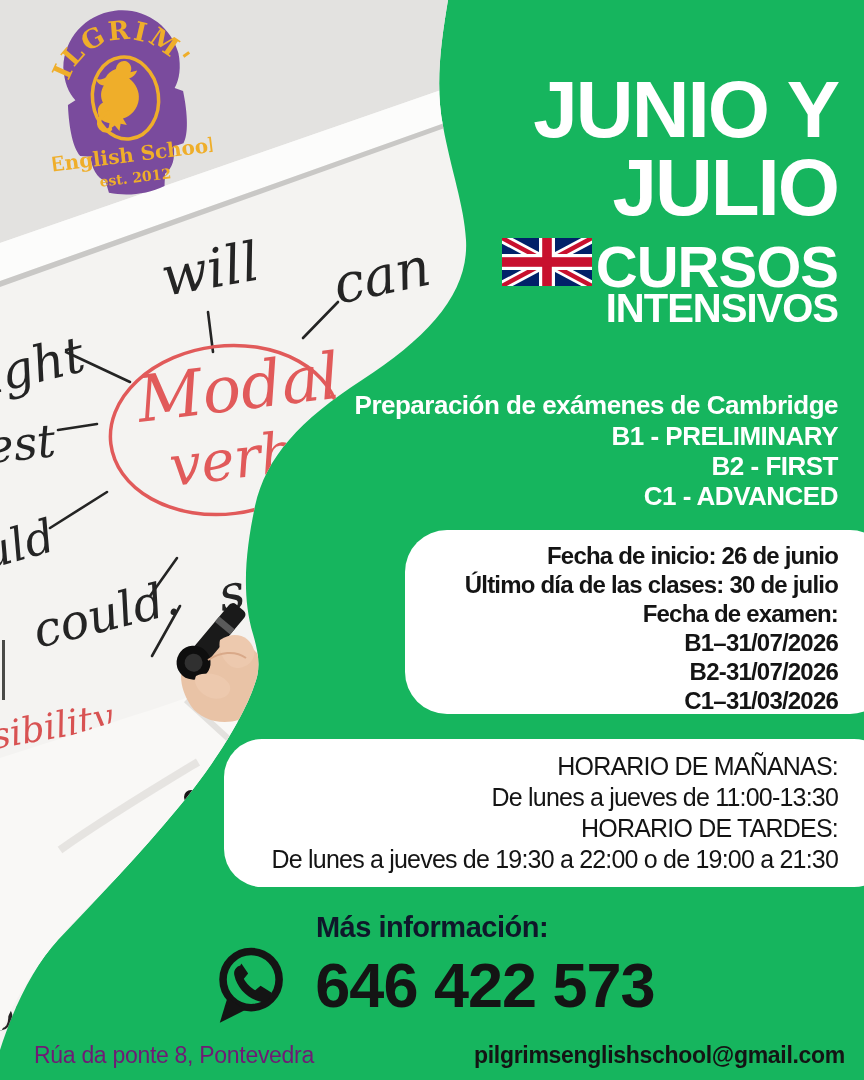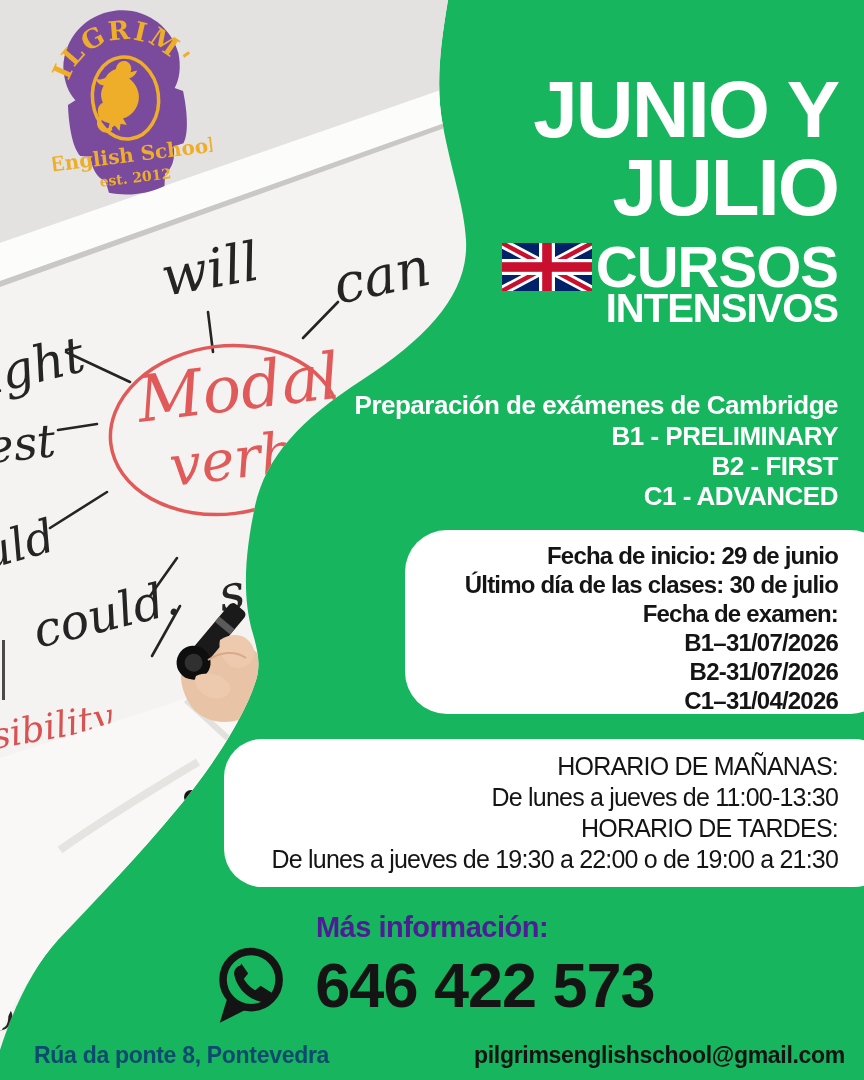--- a/index.html
+++ b/index.html
@@ -18,21 +18,21 @@
   
   .logo-wrap{position:absolute;left:46px;top:2px;width:160px;height:200px;
     transform:rotate(-7deg);z-index:4;}
   .logo-serif{font-family:"DejaVu Serif",serif;font-weight:bold;}
 
   
   .hero-line{position:absolute;right:26px;color:#fff;font-weight:800;
     letter-spacing:-2px;white-space:nowrap;z-index:3;line-height:1;}
   .t-junio{top:70px;font-size:80px;}
   .t-julio{top:148px;font-size:80px;}
-  .cursos-row{position:absolute;right:26px;top:238px;display:flex;align-items:center;z-index:3;}
+  .cursos-row{position:absolute;right:26px;top:238px;display:flex;align-items:flex-start;z-index:3;}
   .cursos-row .flag{margin-right:4px;}
   .cursos-text{color:#fff;font-weight:800;font-size:58px;line-height:1;letter-spacing:-1px;white-space:nowrap;}
   .t-intensivos{top:288px;font-size:40px;letter-spacing:-1px;}
 
   
   .prep-line{position:absolute;right:26px;color:#fff;font-weight:800;font-size:26px;
     line-height:1;letter-spacing:-0.5px;white-space:nowrap;z-index:3;}
   .prep-0{top:392px;}.prep-1{top:423px;}.prep-2{top:453px;}.prep-3{top:483px;}
 
   
@@ -42,29 +42,29 @@
     color:#141414;font-weight:800;font-size:24px;line-height:29px;
     letter-spacing:-0.8px;white-space:nowrap;}
   .sched-box{position:absolute;left:224px;right:-28px;top:739px;height:148px;
     background:#fff;border-radius:38px;z-index:2;}
   .sched-text{position:absolute;right:26px;top:751px;text-align:right;z-index:3;
     color:#141414;font-weight:400;font-size:25px;line-height:31px;
     letter-spacing:-0.8px;white-space:nowrap;}
 
   
   .contact-label{position:absolute;left:0;width:100%;top:911px;text-align:center;
-    color:#4c1d95;font-weight:800;font-size:29px;z-index:3;letter-spacing:-0.5px;}
+    color:#0f172a;font-weight:800;font-size:29px;z-index:3;letter-spacing:-0.5px;}
   .phone-row{position:absolute;left:0;width:100%;top:944px;display:flex;
     justify-content:center;align-items:center;z-index:3;}
   .phone-number{color:#141414;font-weight:800;font-size:63px;line-height:1;
     letter-spacing:-1px;white-space:nowrap;margin-left:24px;}
 
   
-  .footer-address{position:absolute;left:34px;top:1042px;color:#0c4a6e;
-    font-weight:700;font-size:23px;z-index:3;white-space:nowrap;letter-spacing:-0.3px;}
+  .footer-address{position:absolute;left:34px;top:1042px;color:#701a75;
+    font-weight:400;font-size:23px;z-index:3;white-space:nowrap;letter-spacing:-0.3px;}
   .footer-email{position:absolute;right:19px;top:1042px;color:#141414;
     font-weight:800;font-size:23px;z-index:3;white-space:nowrap;letter-spacing:-0.3px;}
 </style>
 </head>
 <body>
 
 <div class="poster">
 
   <svg class="photo-svg" width="470" height="1060" viewBox="0 0 470 1060">
     <defs>
@@ -194,26 +194,26 @@
   </div>
   <div class="hero-line t-intensivos">INTENSIVOS</div>
 
   <div class="prep-line prep-0">Preparación de exámenes de Cambridge</div>
   <div class="prep-line prep-1">B1 - PRELIMINARY</div>
   <div class="prep-line prep-2">B2 - FIRST</div>
   <div class="prep-line prep-3">C1 - ADVANCED</div>
 
   <div class="dates-box"></div>
   <div class="dates-text">
-    <div>Fecha de inicio: 29 de junio</div>
+    <div>Fecha de inicio: 26 de junio</div>
     <div>Último día de las clases: 30 de julio</div>
     <div>Fecha de examen:</div>
     <div>B1–31/07/2026</div>
     <div>B2-31/07/2026</div>
-    <div>C1–31/04/2026</div>
+    <div>C1–31/03/2026</div>
   </div>
 
   <div class="sched-box"></div>
   <div class="sched-text">
     <div>HORARIO DE MAÑANAS:</div>
     <div>De lunes a jueves de 11:00-13:30</div>
     <div>HORARIO DE TARDES:</div>
     <div>De lunes a jueves de 19:30 a 22:00 o de 19:00 a 21:30</div>
   </div>
 

